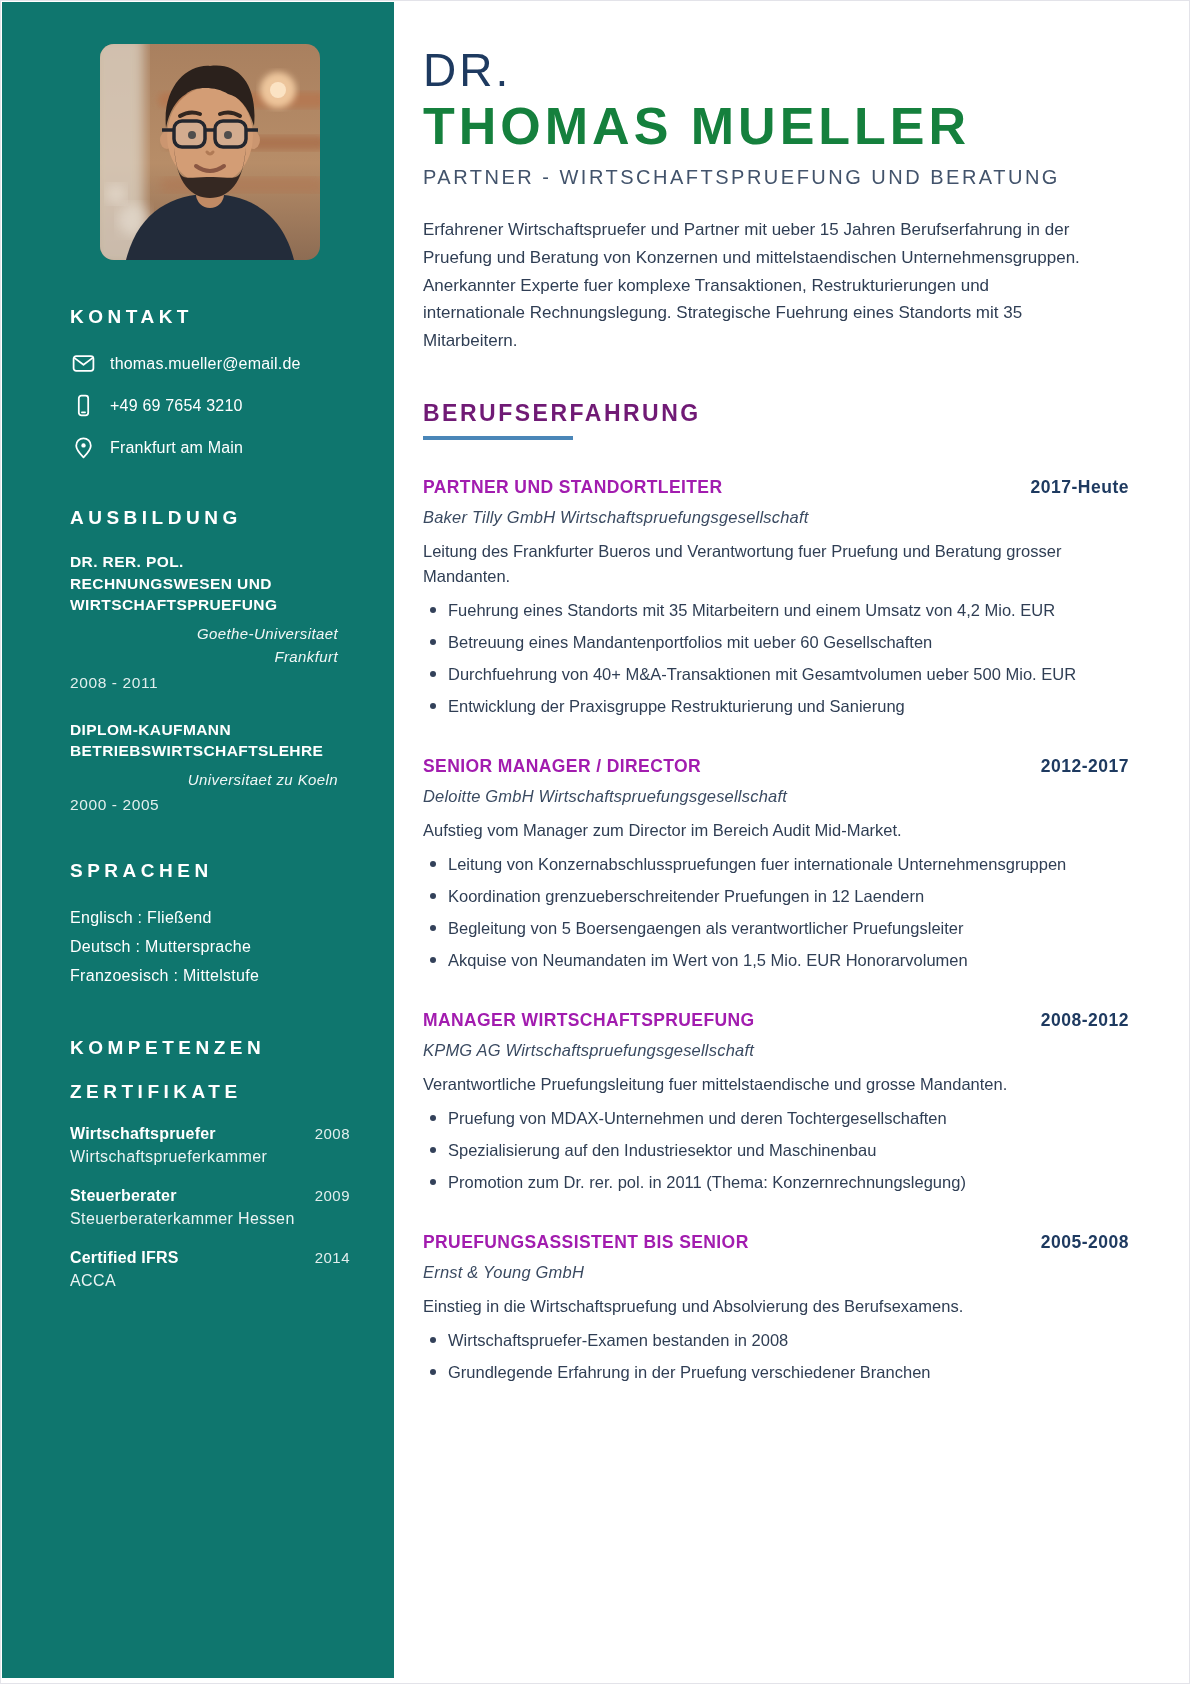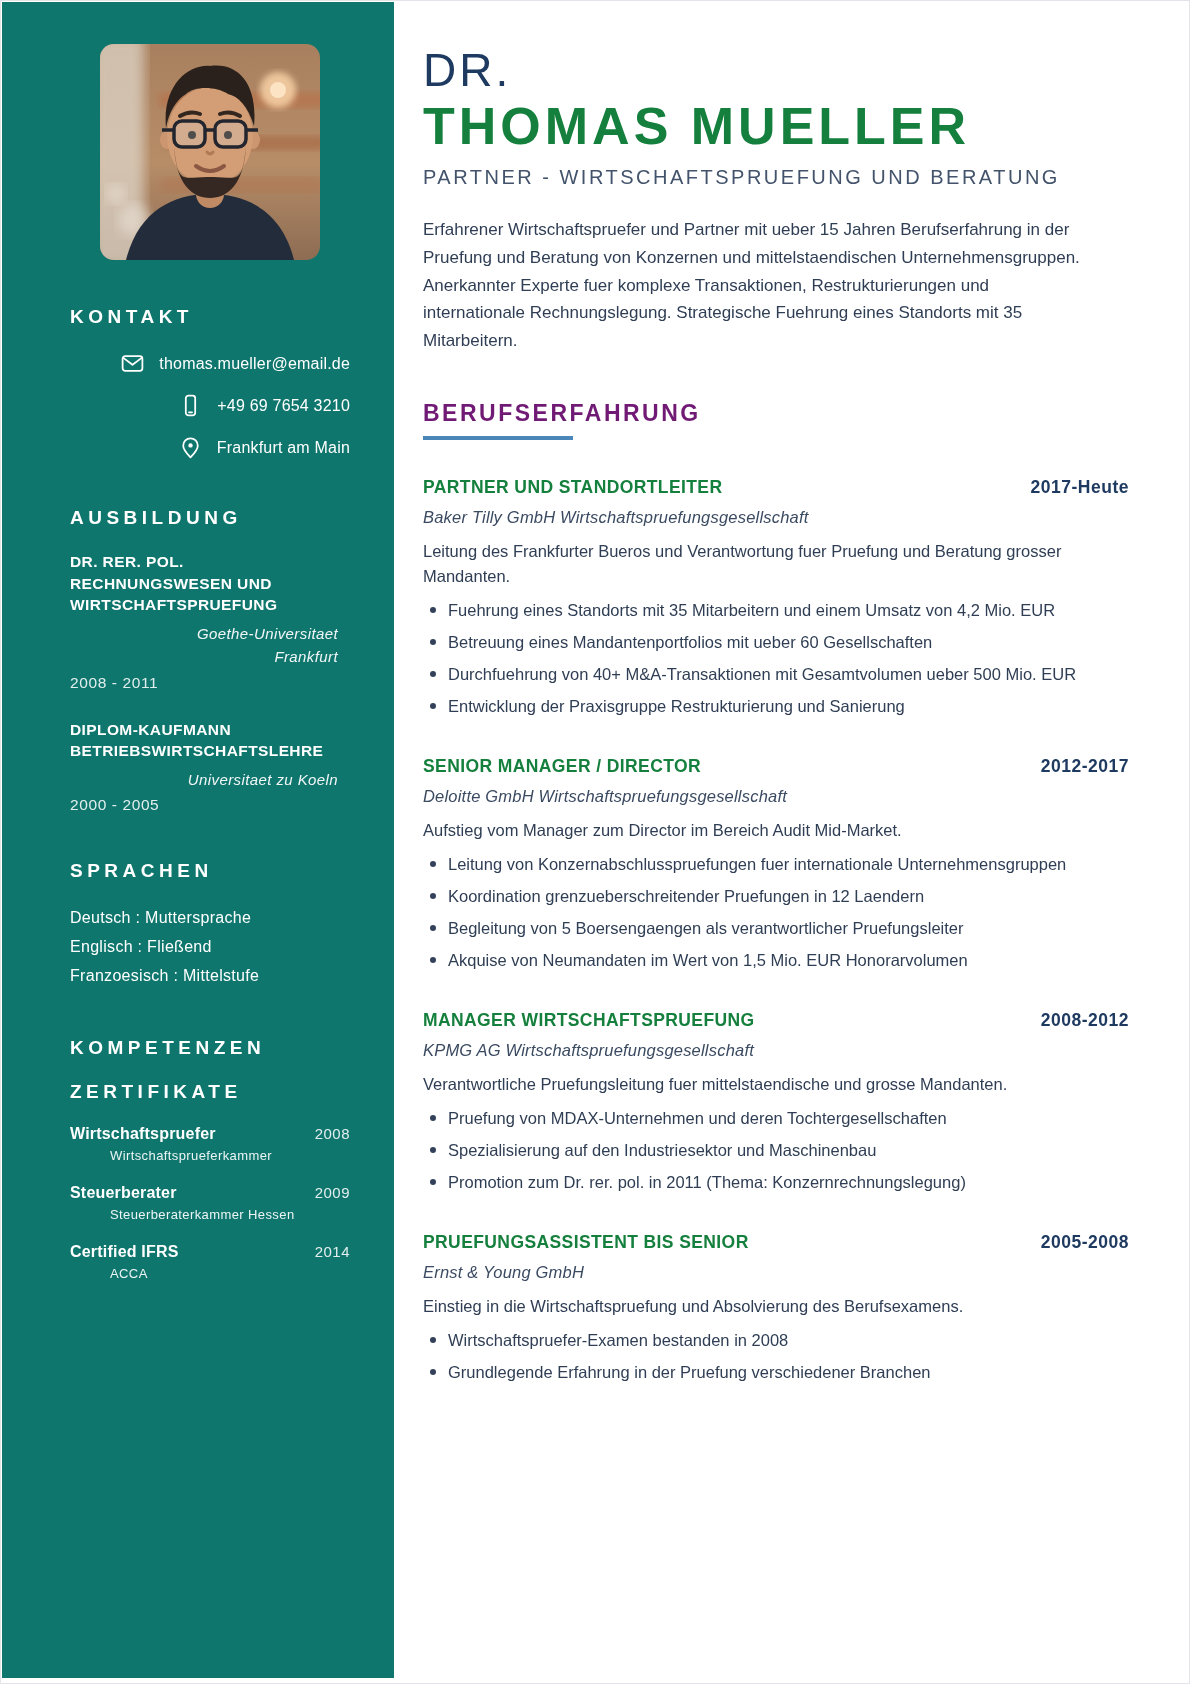--- a/index.html
+++ b/index.html
@@ -29,35 +29,35 @@
   }
   .photo svg{display:block;width:100%;height:100%;}
   .sb-heading{
     font-size:19px;font-weight:700;
     letter-spacing:4.5px;
     margin:0 0 22px 0;
     color:#ffffff;
   }
   .sb-section{margin-top:46px;}
   .sb-section.first{margin-top:46px;}
-  .c-row{display:flex;align-items:center;gap:13px;margin-bottom:15px;justify-content:flex-end;}
+  .c-row{display:flex;align-items:center;gap:13px;margin-bottom:15px;}
   .c-icon{width:27px;height:27px;flex:0 0 27px;display:flex;align-items:center;justify-content:center;}
   .c-icon svg{width:25px;height:25px;}
   .c-text{font-size:16px;color:#ffffff;letter-spacing:0.2px;}
   .edu-item{margin-bottom:27px;max-width:268px;}
   .edu-degree{font-weight:700;font-size:15.5px;line-height:1.4;letter-spacing:0.4px;}
   .edu-school{font-style:italic;font-size:15px;line-height:1.55;margin-top:6px;color:rgba(255,255,255,0.94);letter-spacing:0.4px;}
   .edu-school span{display:block;text-align:right;}
   .edu-years{font-size:15.5px;margin-top:5px;color:rgba(255,255,255,0.88);letter-spacing:0.6px;}
   .lang-item{font-size:16px;line-height:1.8;letter-spacing:0.3px;}
   .cert-item{margin-bottom:21px;}
   .cert-row{display:flex;justify-content:space-between;align-items:baseline;}
   .cert-name{font-weight:700;font-size:16px;letter-spacing:0.2px;}
   .cert-year{font-size:15px;color:rgba(255,255,255,0.88);letter-spacing:0.5px;}
-  .cert-issuer{font-size:13px;margin-top:5px;color:rgba(255,255,255,0.92);letter-spacing:0.4px;margin-left:40px;}
+  .cert-issuer{font-size:16px;margin-top:5px;color:rgba(255,255,255,0.92);letter-spacing:0.4px;}
   
   .main{
     position:absolute;top:0;left:393px;right:0;bottom:0;
     box-sizing:border-box;
     padding:44px 60px 0 29px;
   }
   .name-prefix{
     font-size:46px;font-weight:400;color:#1e3a60;
     letter-spacing:3px;line-height:1.12;
   }
@@ -73,21 +73,21 @@
     font-size:17px;line-height:1.64;color:#2f3e54;
     margin:27px 0 0 0;max-width:662px;
   }
   .sec-heading{
     font-size:23px;font-weight:700;color:#701a75;
     letter-spacing:2.5px;margin:45px 0 0 0;
   }
   .sec-underline{width:150px;height:4px;background:#4a86b8;margin-top:9px;}
   .job{margin-top:37px;}
   .job-header{display:flex;justify-content:space-between;align-items:baseline;}
-  .job-title{font-size:17.5px;font-weight:700;color:#15803d;letter-spacing:0.4px;}
+  .job-title{font-size:17.5px;font-weight:700;color:#a21caf;letter-spacing:0.4px;}
   .job-period{font-size:17.5px;font-weight:700;color:#1e3a60;letter-spacing:0.5px;white-space:nowrap;}
   .job-company{font-style:italic;font-size:16.5px;color:#3a4a61;margin-top:10px;letter-spacing:0.2px;}
   .job-desc{font-size:16.5px;color:#2f3e54;margin-top:12px;line-height:1.5;max-width:690px;}
   .job-bullets{margin:9px 0 0 0;padding:0;list-style:none;}
   .job-bullets li{
     position:relative;padding-left:25px;
     font-size:16.5px;color:#2f3e54;line-height:1.52;
     margin-top:7px;max-width:680px;
   }
   .bullet-dot{
@@ -193,22 +193,22 @@
         <div class="edu-degree">DIPLOM-KAUFMANN BETRIEBSWIRTSCHAFTSLEHRE</div>
         <div class="edu-school">
           <span>Universitaet zu Koeln</span>
         </div>
         <div class="edu-years">2000 - 2005</div>
       </div>
     </section>
 
     <section class="sb-section">
       <h2 class="sb-heading">SPRACHEN</h2>
+      <div class="lang-item">Englisch : Fließend</div>
       <div class="lang-item">Deutsch : Muttersprache</div>
-      <div class="lang-item">Englisch : Fließend</div>
       <div class="lang-item">Franzoesisch : Mittelstufe</div>
     </section>
 
     <section class="sb-section">
       <h2 class="sb-heading">KOMPETENZEN</h2>
     </section>
 
     <section class="sb-section" style="margin-top:18px;">
       <h2 class="sb-heading">ZERTIFIKATE</h2>
       <div class="cert-item">

